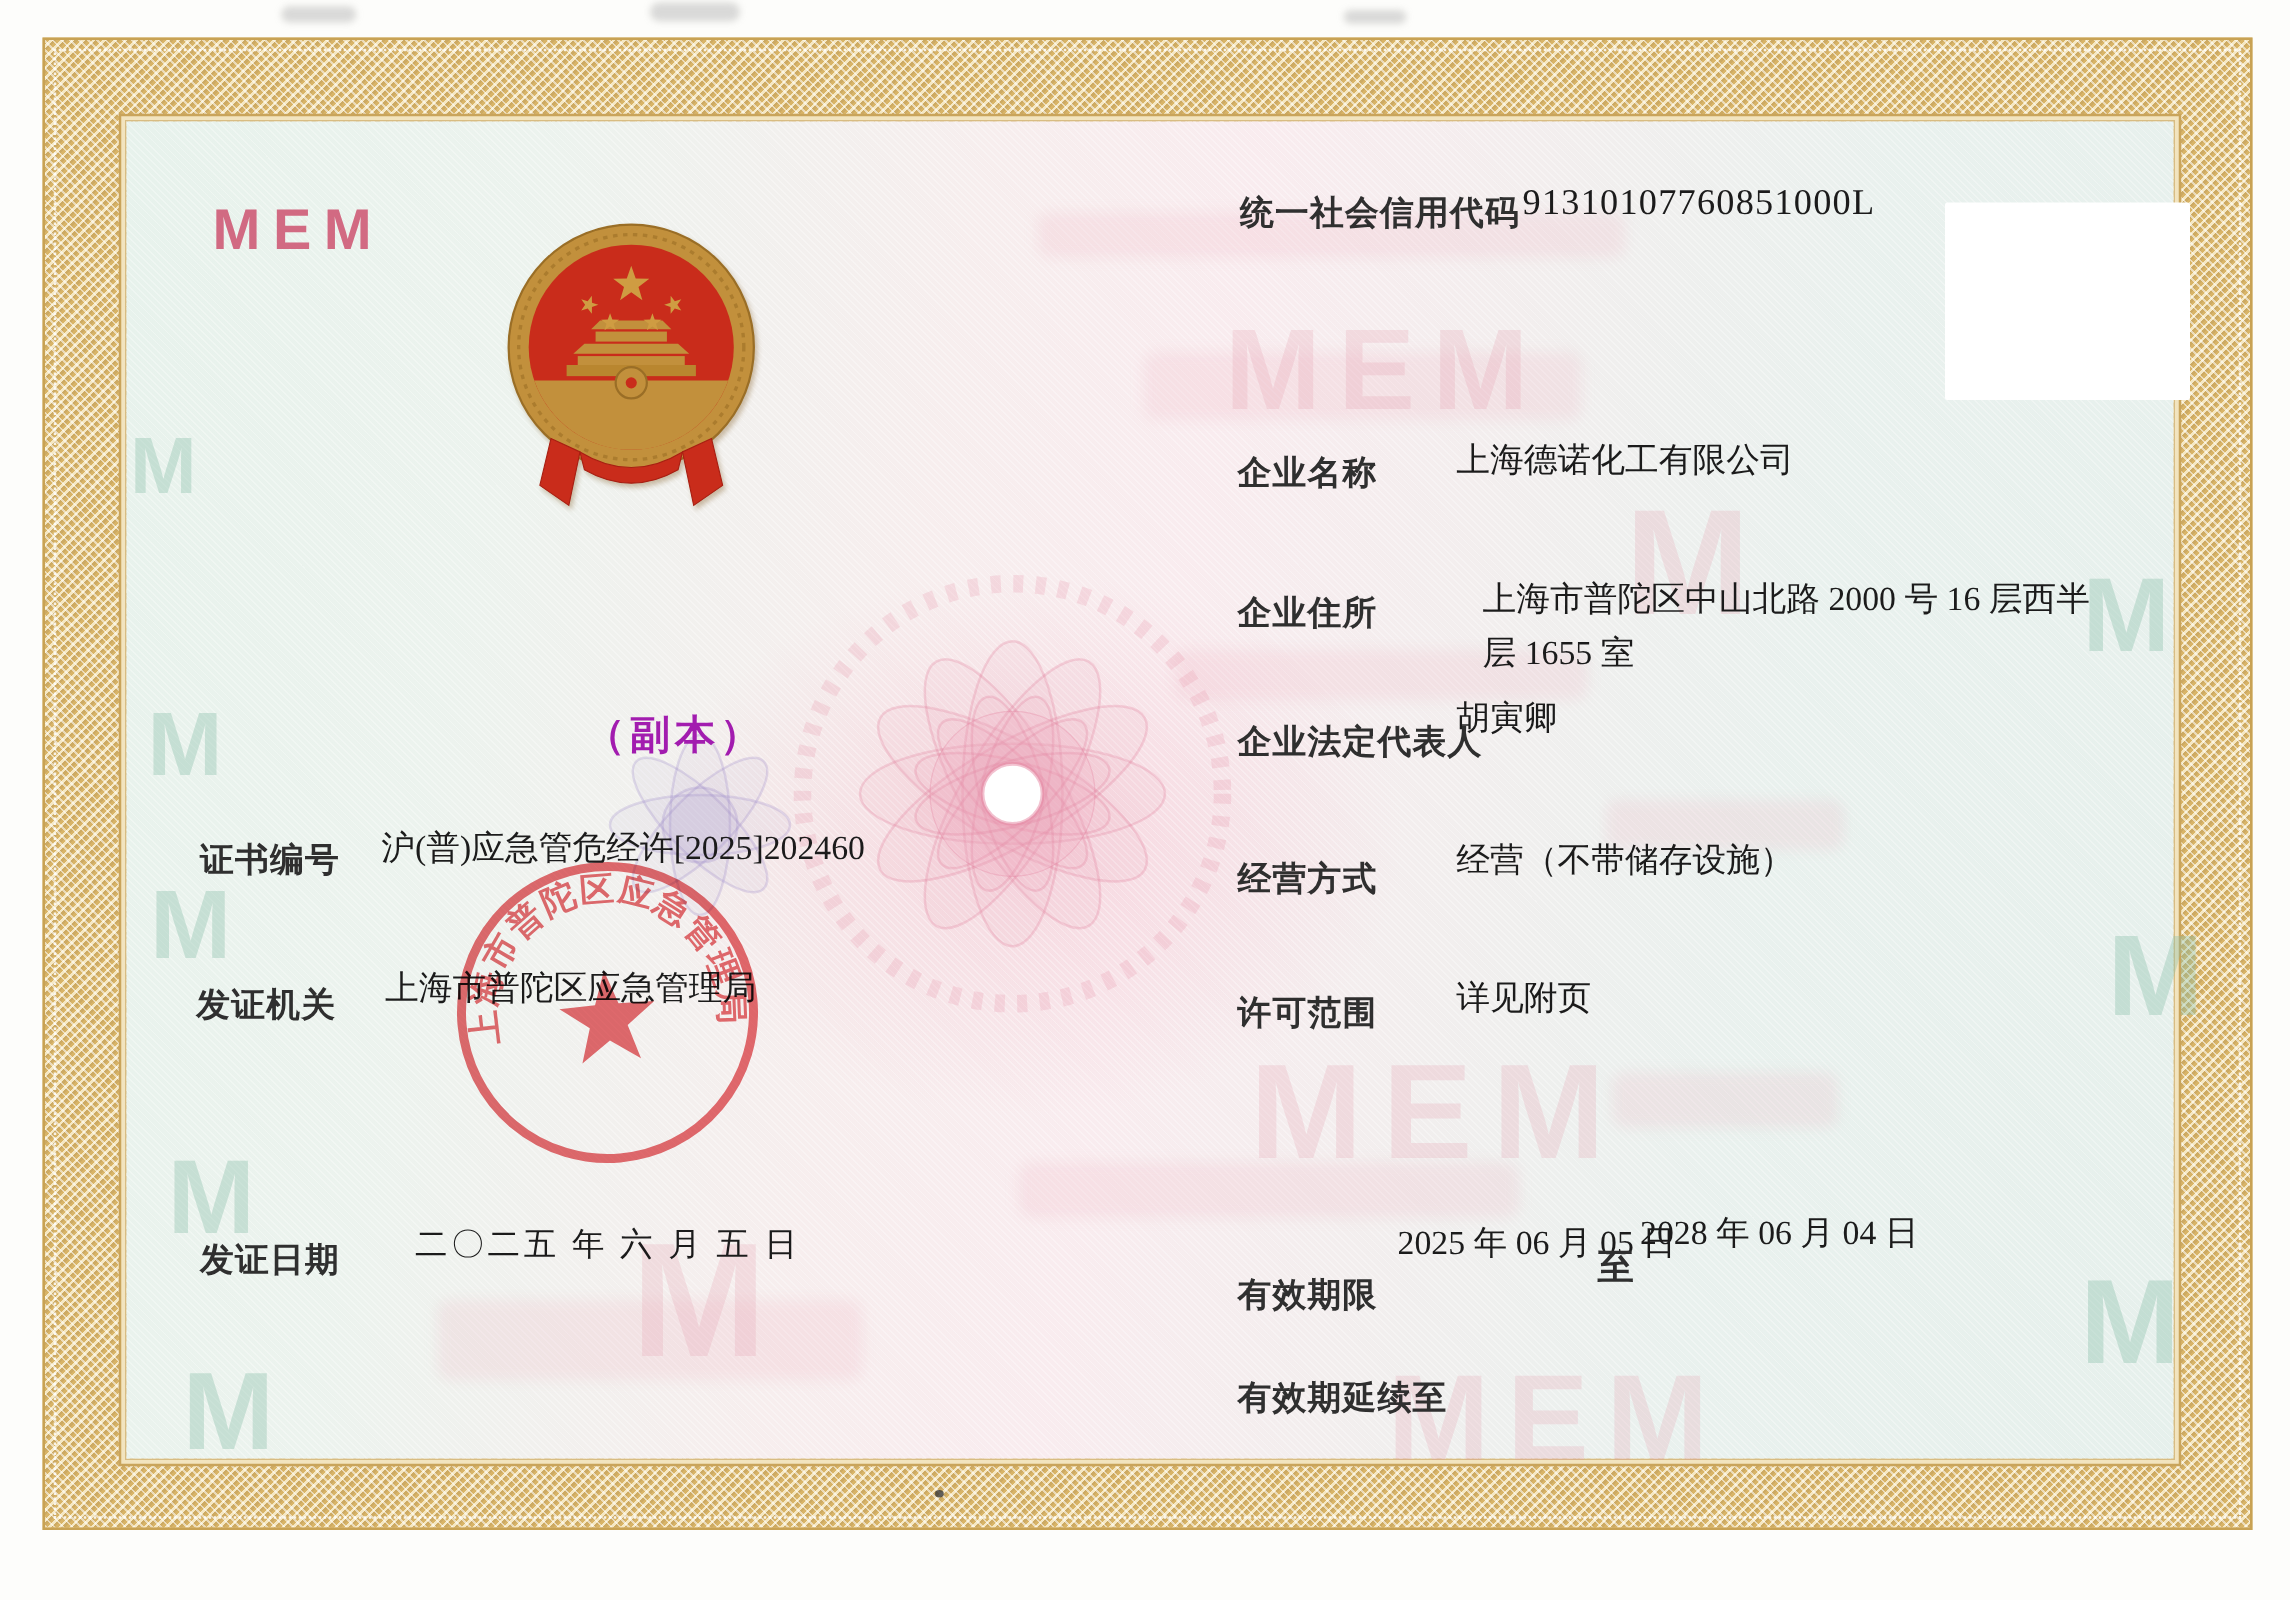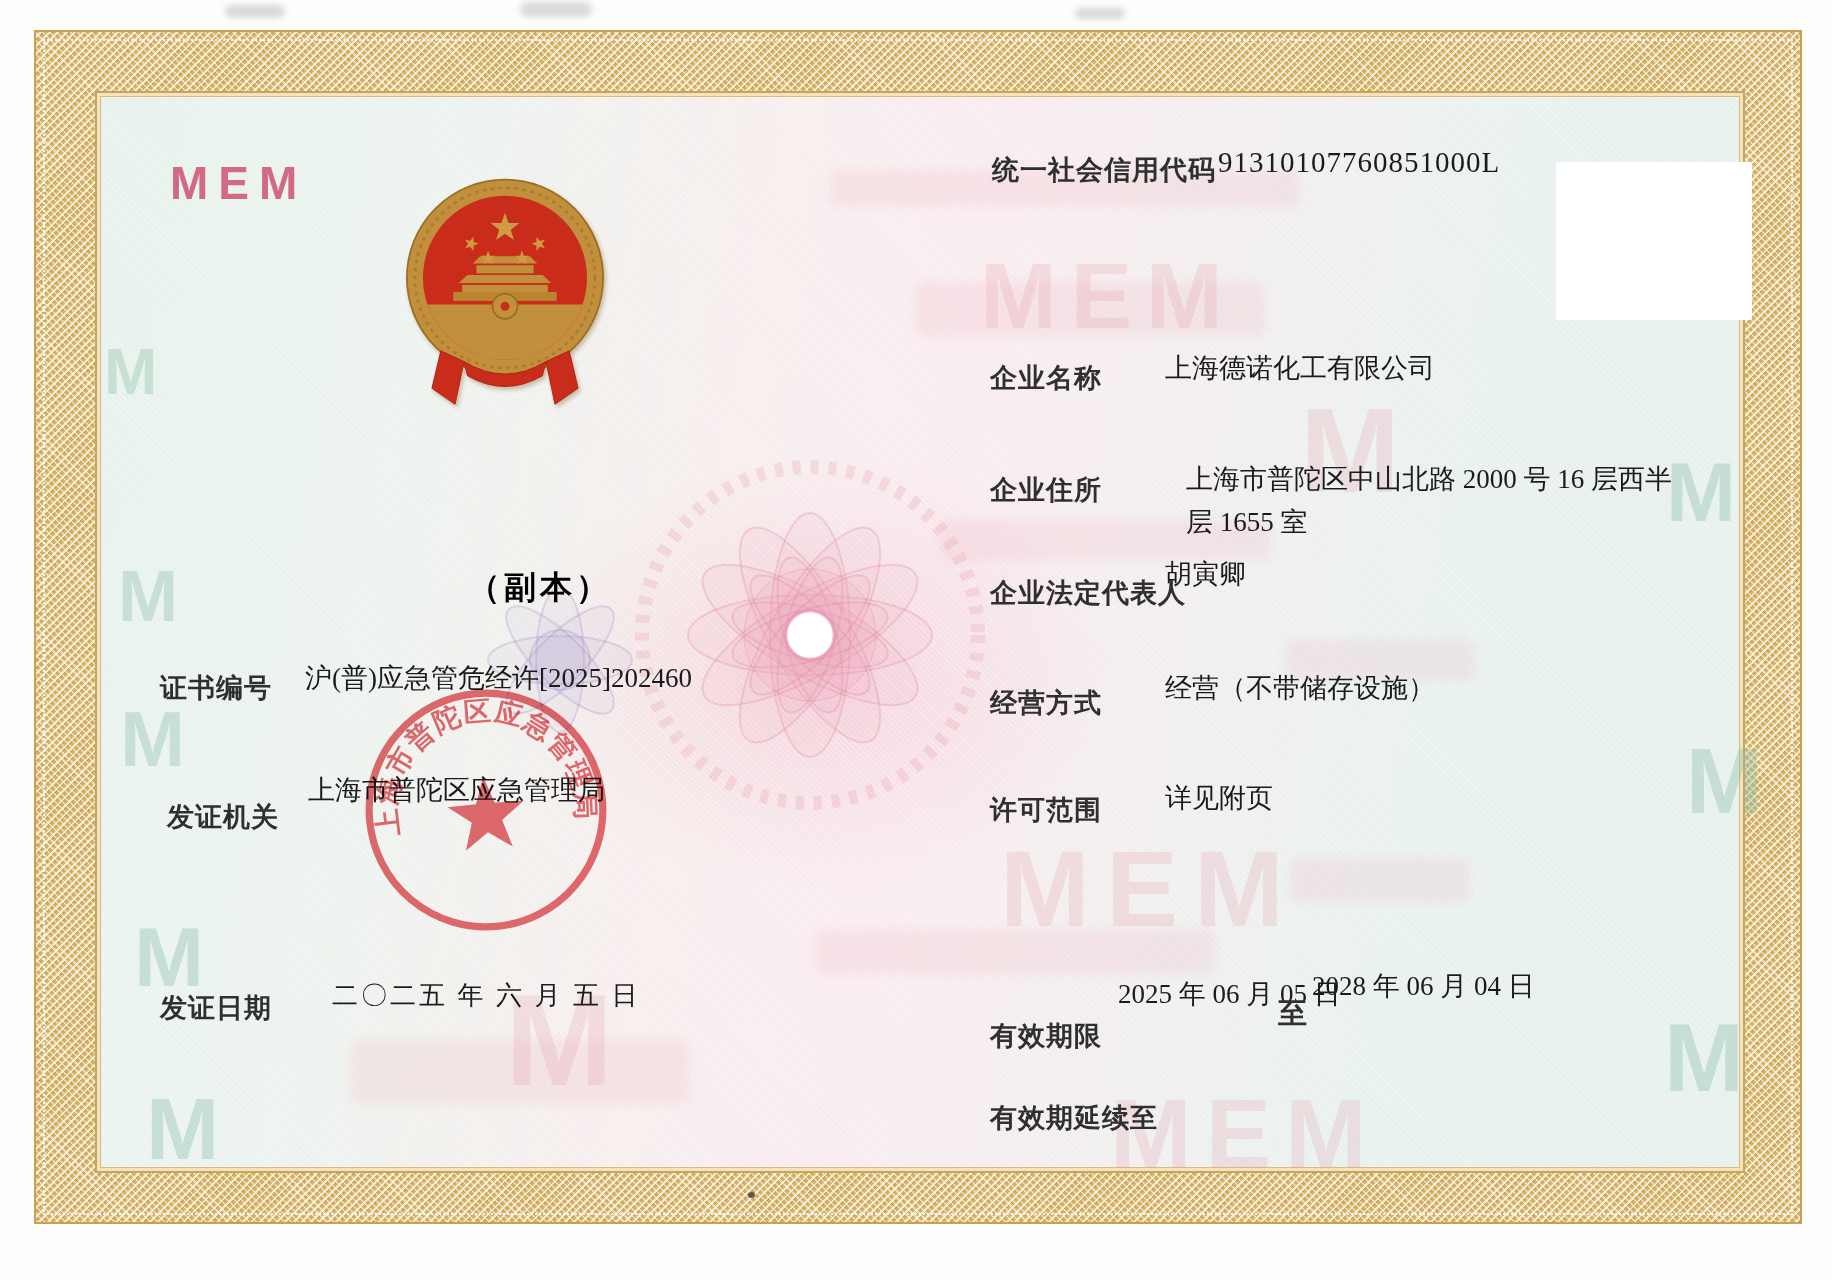--- a/index.html
+++ b/index.html
@@ -25,21 +25,21 @@
          font-family:"Liberation Sans","DejaVu Sans",sans-serif;}
   .value{position:absolute;font-size:27px;color:#1b1b1b;white-space:nowrap;
          font-family:"Liberation Serif","DejaVu Serif",serif;}
   .value.wrap{white-space:normal;line-height:1.6;}
   .mem-logo{position:absolute;left:170px;top:156px;font-size:46px;font-weight:800;letter-spacing:10px;
             color:#d05f7a;opacity:.92;}
   .title{position:absolute;left:195px;top:455px;width:690px;text-align:center;
          font-family:"DejaVu Serif","Liberation Serif",serif;font-weight:700;font-size:60px;letter-spacing:5px;
          color:#a5682a;text-shadow:0 2px 2px rgba(122,73,23,.35),0 0 1px rgba(122,73,23,.45);white-space:nowrap;}
   .subtitle{position:absolute;left:195px;top:566px;width:690px;text-align:center;
-            font-weight:700;font-size:32px;letter-spacing:4px;color:#000000;font-family:Liberation Mono, monospace;}
+            font-weight:700;font-size:32px;letter-spacing:4px;color:#a21caf;font-family:Liberation Mono, monospace;}
   .footer{position:absolute;right:70px;top:1234px;font-size:24px;font-weight:600;letter-spacing:2px;color:#4a4a4a;}
   .wm{position:absolute;font-weight:800;line-height:1;pointer-events:none;}
   .wm.teal{color:rgba(140,192,172,.38);}
   .wm.pink{color:rgba(228,150,170,.22);}
   .ghost{position:absolute;border-radius:10px;filter:blur(5px);background:rgba(235,160,180,.16);pointer-events:none;}
   .smudge{position:absolute;border-radius:8px;filter:blur(3px);background:rgba(125,125,125,.28);pointer-events:none;}
   .redact{position:absolute;left:1556px;top:162px;width:196px;height:158px;background:#ffffff;border-radius:2px;}
   .stamp{position:absolute;left:358px;top:682px;width:256px;height:256px;opacity:.87;
          mix-blend-mode:multiply;transform:rotate(-5deg);}
   .emblem{position:absolute;left:398px;top:172px;width:214px;height:240px;
@@ -167,21 +167,21 @@
   <div class="value" style="left:1118px;top:976px;">2025 年 06 月 05 日</div>
   <div class="label" style="left:1278px;top:994px;font-size:29px;">至</div>
   <div class="value" style="left:1312px;top:968px;">2028 年 06 月 04 日</div>
 
   <div class="label" style="left:990px;top:1100px;">有效期延续至</div>
   <div class="value" style="left:1240px;top:1096px;"></div>
 
   <div class="label" style="left:160px;top:670px;">证书编号</div>
   <div class="value" style="left:305px;top:660px;">沪(普)应急管危经许[2025]202460</div>
 
-  <div class="label" style="left:167px;top:786px;margin-top:13px;">发证机关</div>
+  <div class="label" style="left:157px;top:786px;">发证机关</div>
   <div class="value" style="left:308px;top:772px;">上海市普陀区应急管理局</div>
 
   <div class="label" style="left:160px;top:990px;">发证日期</div>
   <div class="value" style="left:332px;top:978px;font-size:26px;letter-spacing:3px;">二〇二五 年 六 月 五 日</div>
 
   <svg class="stamp" viewBox="0 0 320 320">
     <defs>
       <path id="sealArc" d="M50.4,183.3 A112,112 0 1 1 269.6,183.3"></path>
     </defs>
     <circle cx="160" cy="160" r="146" fill="none" stroke="#e4575c" stroke-width="9"></circle>

